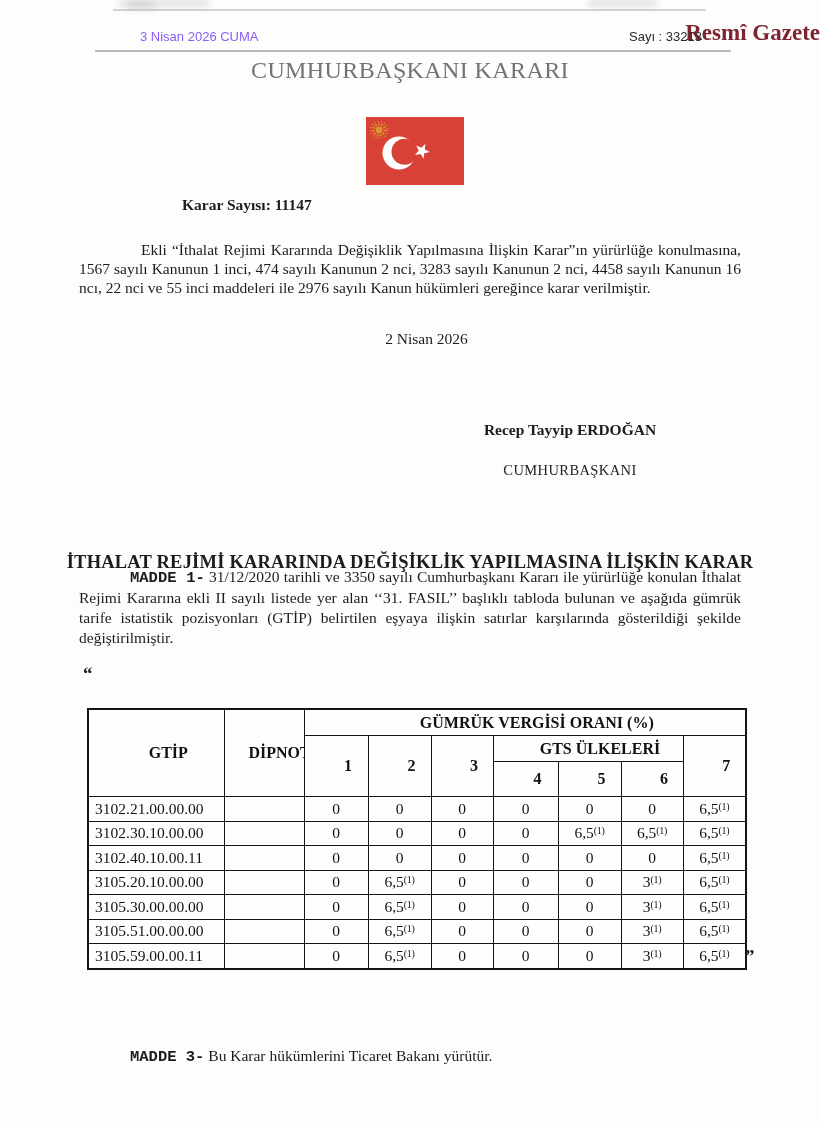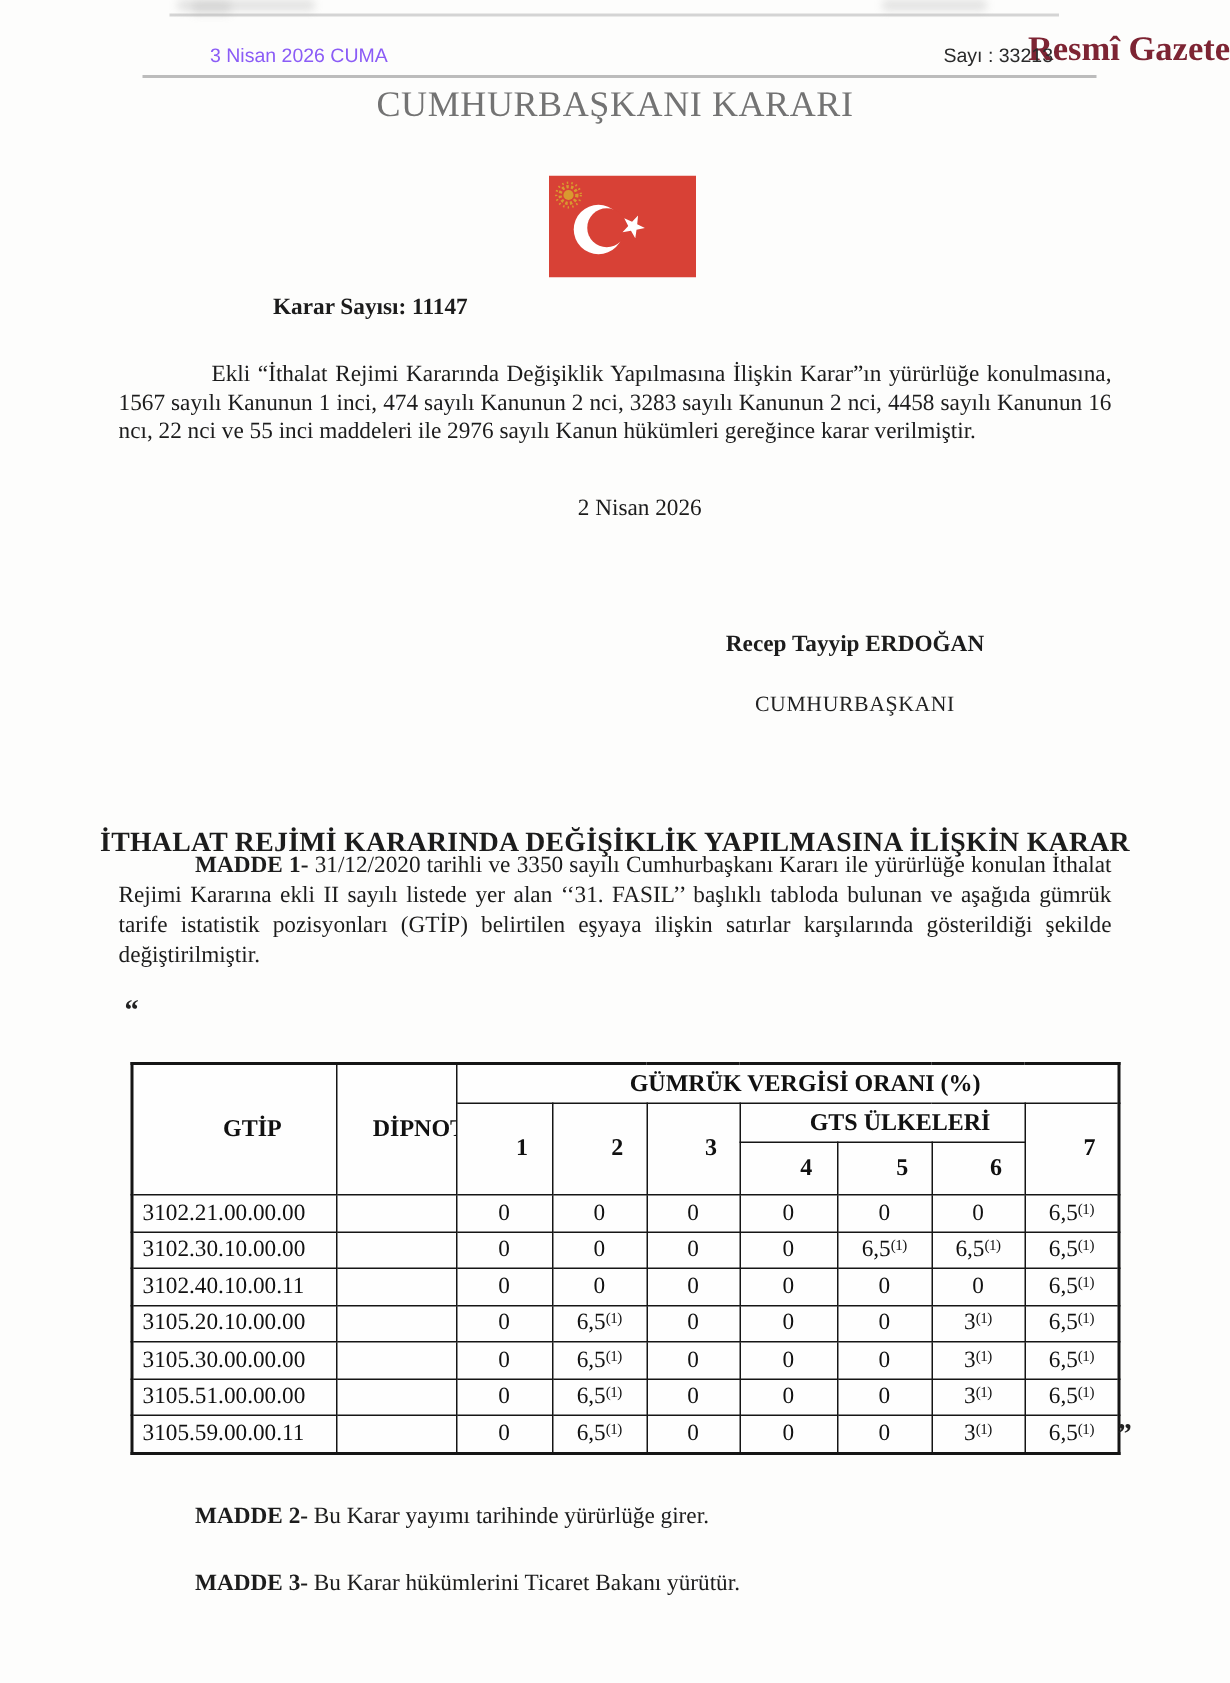--- a/index.html
+++ b/index.html
@@ -28,21 +28,21 @@
   .preamble{top:228px;left:79px;width:662px;font-size:15.5px;line-height:19px;text-align:justify;text-indent:62px;margin-top:12px;}
   .decision-date{top:330px;left:0;right:0;text-align:center;font-size:15.5px;padding-left:33px;}
   .signature{top:421px;left:430px;width:280px;text-align:center;}
   .sig-name{font-size:15.5px;font-weight:bold;}
   .sig-title{margin-top:23px;font-size:14.5px;letter-spacing:.4px;color:#222;}
   .decree-title{top:505px;left:0;right:0;text-align:center;font-size:18.5px;font-weight:bold;letter-spacing:.2px;margin-top:47px;}
   .article{left:79px;width:662px;font-size:15.5px;line-height:20px;text-align:justify;text-indent:51px;}
   .art1{top:567px;}
   .art2{top:1001px;}
   .art3{top:1046px;}
-  .art-label{font-weight:bold;}
+  .art-label{font-weight:bold;font-family:Liberation Mono, monospace;}
   .quote{font-size:19px;font-weight:bold;color:#222;}
   .quote-open{top:663px;left:83px;}
   .quote-close{top:946px;left:745px;}
   
   .tariff-table{top:708px;left:87px;}
   table{border-collapse:collapse;table-layout:fixed;width:658px;background:#fefefe;}
   th,td{border:1.6px solid #151515;padding:0;text-align:center;vertical-align:middle;
         font-family:"Liberation Serif",serif;color:#111;overflow:hidden;}
   table{border:2.5px solid #151515;}
   thead th{font-weight:bold;font-size:16px;padding-left:24px;}
@@ -213,17 +213,16 @@
             <td class="val-cell">0</td>
             <td class="val-cell">3<sup>(1)</sup></td>
             <td class="val-cell">6,5<sup>(1)</sup></td>
           </tr>
         </tbody>
     </table>
   </div>
 
   <div class="abs quote quote-close">”</div>
 
-  <div class="abs article art2"><b class="art-label">MADDE 2-</b> <span>Bu Karar yayımı tarihinde yürürlüğe girer.</span></div>
 
   <div class="abs article art3"><b class="art-label">MADDE 3-</b> <span>Bu Karar hükümlerini Ticaret Bakanı yürütür.</span></div>
 
 </div>
 
 </body></html>

